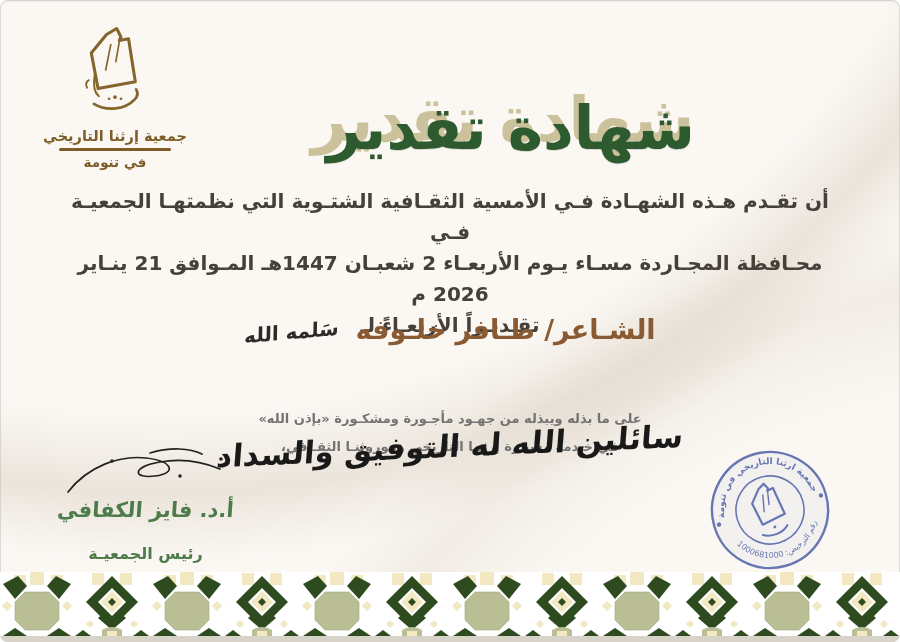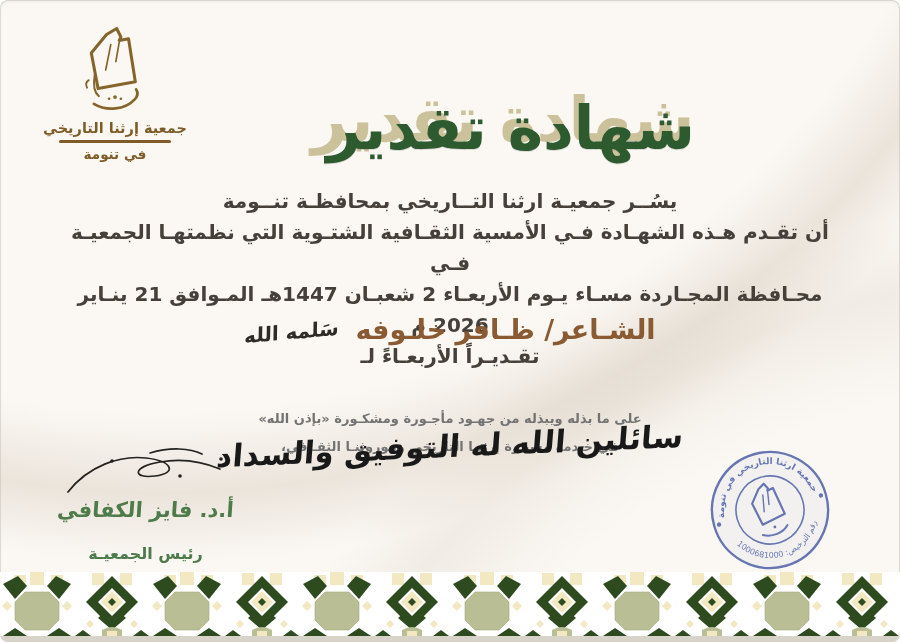--- a/index.html
+++ b/index.html
@@ -12,21 +12,21 @@
     direction:rtl;
   }
   
   .sweep-a{position:absolute;inset:0;pointer-events:none;
     background:radial-gradient(circle 1000px at 18% -68%, rgba(0,0,0,0) 85%, rgba(198,182,162,0.30) 93%, rgba(198,182,162,0) 100%);}
   .sweep-b{position:absolute;inset:0;pointer-events:none;
     background:radial-gradient(circle 950px at 118% 175%, rgba(0,0,0,0) 78%, rgba(205,192,173,0.22) 89%, rgba(205,192,173,0) 97%);}
   
   .logo-block{position:absolute;top:26px;right:710px;left:50px;width:150px;text-align:center;}
   .logo-mark{display:block;margin:0 auto;}
-  .logo-org{font-size:14.5px;font-weight:bold;color:#7d5c27;margin-top:6px;letter-spacing:0;}
+  .logo-org{font-size:14.5px;font-weight:bold;color:#7d5c27;margin-top:14px;letter-spacing:0;}
   .logo-div{width:112px;height:2.5px;background:#7d5c27;margin:4px auto 3px auto;border-radius:2px;}
   .logo-place{font-size:13.5px;font-weight:bold;color:#7d5c27;text-align:center;}
   
   .title-wrap{position:absolute;top:76px;left:225px;width:470px;height:110px;}
   .title-layer{position:absolute;left:0;right:0;top:0;font-size:60px;font-weight:bold;line-height:104px;white-space:nowrap;}
   .title-ornament{color:#cbc29c;transform:translate(-10px,-9px) scale(1.04);filter:blur(0.4px);}
   .title-main{color:#2d5a2e;text-shadow:0 1px 0 rgba(0,0,0,0.12);}
   
   .body-block{position:absolute;top:186px;left:55px;width:790px;text-align:center;
     font-size:20px;font-weight:bold;color:#46403a;line-height:31px;}
@@ -77,21 +77,20 @@
     <div class="logo-div"></div>
     <div class="logo-place">في تنومة</div>
   </div>
 
   <div class="title-wrap">
     <div class="title-layer title-ornament">شهادة تقدير</div>
     <div class="title-layer title-main">شهادة تقدير</div>
   </div>
 
   <div class="body-block">
-    <div>يسُــر جمعيـة ارثنا التــاريخي بمحافظـة تنــومة</div>
     <div>أن تقـدم هـذه الشهـادة فـي الأمسية الثقـافية الشتـوية التي نظمتهـا الجمعيـة فـي</div>
     <div>محـافظة المجـاردة مسـاء يـوم الأربعـاء 2 شعبـان 1447هـ المـوافق 21 ينـاير 2026 م</div>
     <div>تقـديـراً الأربعـاءً لـ</div>
   </div>
 
   <div class="recipient-row">
     <span class="recipient-name">الشـاعر/ ظـافر خلـوفه</span>
     <span class="recipient-blessing">سَلمه الله</span>
   </div>
 

